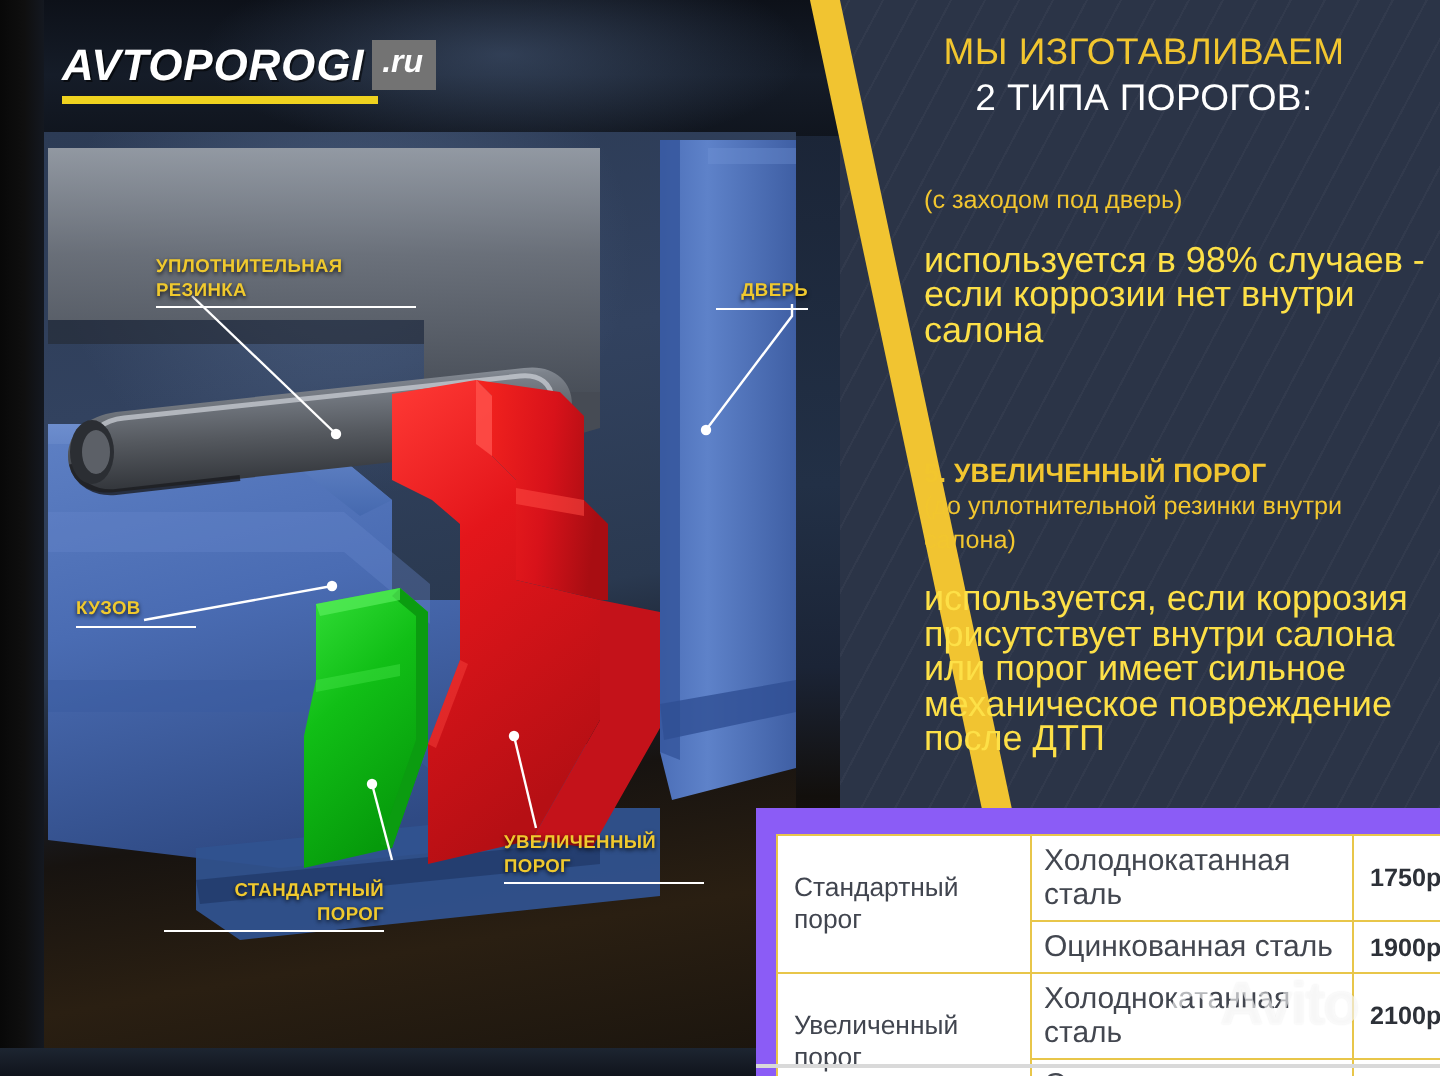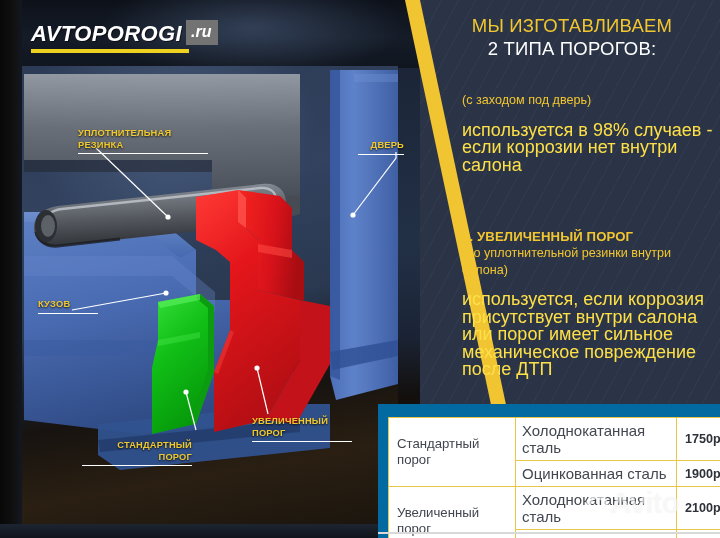--- a/index.html
+++ b/index.html
@@ -94,21 +94,21 @@
   .blk-body{
     color:#fde047;font-weight:normal;font-size:18px;line-height:17.5px;
     margin-top:13px;
   }
   #block1{top:92px;}
   #block2{top:228px;}
 
   
   .table-area{
     position:absolute;left:378px;top:404px;width:342px;height:134px;
-    background:#0369a1;
+    background:#8b5cf6;
     z-index:9;
   }
   .ptable{
     position:absolute;left:10px;top:13px;
     width:322px;
     border-collapse:collapse;
     table-layout:fixed;
   }
   .ptable td{
     border:1px solid #e8c64a;

